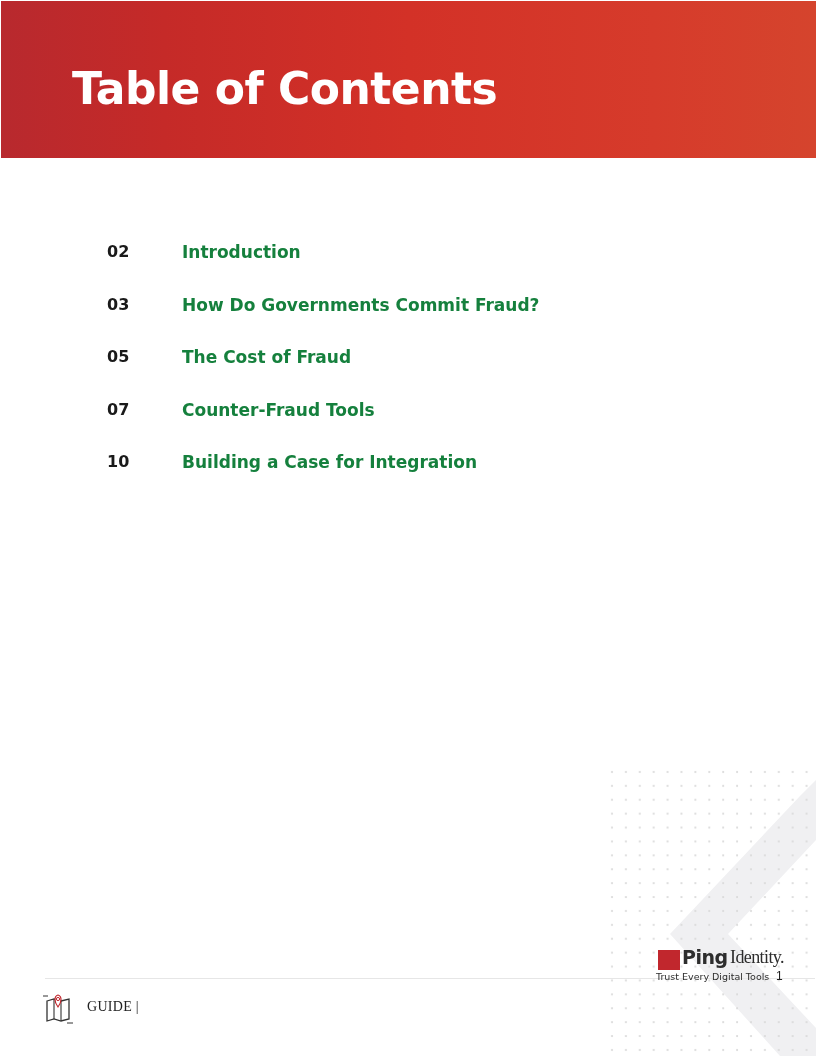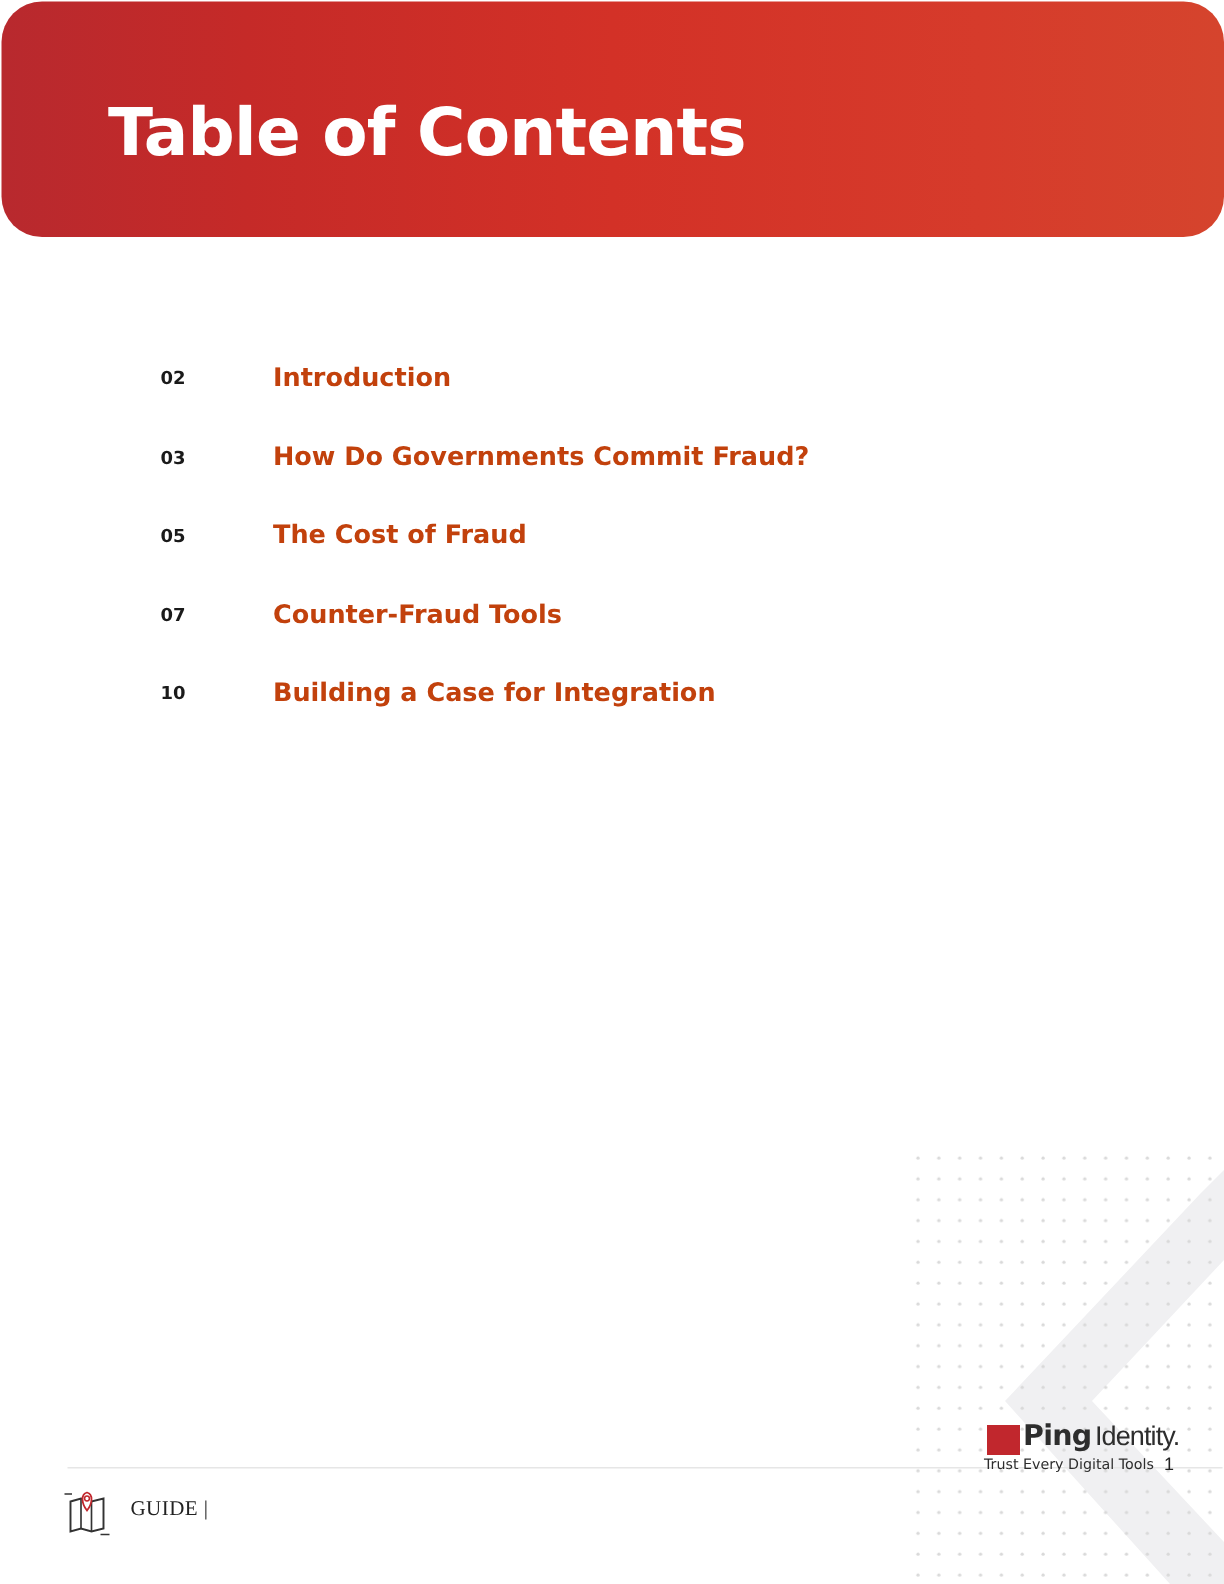--- a/index.html
+++ b/index.html
@@ -1,32 +1,32 @@
 <!DOCTYPE html>
 <html><head>
 <meta charset="utf-8">
 <style>
   html, body { margin:0; padding:0; }
   body { width:816px; height:1056px; position:relative; background:#ffffff; overflow:hidden; font-family:"Liberation Sans", sans-serif; }
-  .header { position:absolute; left:1px; top:1px; width:815px; height:157px; background:linear-gradient(90deg,#b8292e 0%,#c52a28 20%,#d33127 50%,#d63b2b 80%,#d5442d 100%);border-radius:27px; }
+  .header { position:absolute; left:1px; top:1px; width:815px; height:157px; background:linear-gradient(90deg,#b8292e 0%,#c52a28 20%,#d33127 50%,#d63b2b 80%,#d5442d 100%); }
   .header h1 { position:absolute; left:71px; top:58px; margin:0; font-family:"DejaVu Sans", sans-serif; font-weight:bold; font-size:44px; letter-spacing:-0.5px; color:#ffffff; line-height:60px; }
   .toc { position:absolute; left:0; top:0; }
   .toc-row { position:absolute; left:0; height:24px; }
-  .toc-num { position:absolute; left:107px; width:30px; font-family:"DejaVu Sans", sans-serif; font-weight:bold; font-size:12px; color:#1a1a1a; line-height:24px; }
-  .toc-title { position:absolute; left:182px; white-space:nowrap; font-family:"DejaVu Sans", sans-serif; font-weight:bold; font-size:17px; color:#c2410c; line-height:24px; text-decoration:none; }
+  .toc-num { position:absolute; left:107px; width:30px; font-family:"DejaVu Sans", sans-serif; font-weight:bold; font-size:16px; color:#1a1a1a; line-height:24px; }
+  .toc-title { position:absolute; left:182px; white-space:nowrap; font-family:"DejaVu Sans", sans-serif; font-weight:bold; font-size:17px; color:#15803d; line-height:24px; text-decoration:none; }
   .bg-art { position:absolute; left:600px; top:760px; width:216px; height:296px; }
   .divider { position:absolute; left:45px; top:978px; width:770px; height:1px; background:#e6e6e6; }
   .page-num { position:absolute; left:776px; top:969px; font-size:12px; color:#222; }
   .map-icon { position:absolute; left:42px; top:993px; width:34px; height:32px; }
   .guide-label { position:absolute; left:87px; top:999px; font-family:Liberation Serif, serif; font-size:14px; color:#222; letter-spacing:0.3px; }
   .guide-title { position:absolute; left:159px; top:997px; font-family:"DejaVu Sans", sans-serif; font-size:11px; color:#333; line-height:13px; }
   .logo { position:absolute; left:656px; top:948px; width:140px; height:36px; }
   .logo-square { position:absolute; left:2px; top:2px; width:22px; height:20px; background:#c1272d; }
   .logo-ping { position:absolute; left:26px; top:-2px; font-family:"DejaVu Sans", sans-serif; font-weight:bold; font-size:19px; color:#2d2d2d; letter-spacing:-0.5px; }
-  .logo-identity { position:absolute; left:74px; top:-1px; font-family:Liberation Sans, sans-serif; font-size:18px; color:#2d2d2d; letter-spacing:-0.6px; }
+  .logo-identity { position:absolute; left:74px; top:-1px; font-family:Liberation Serif, serif; font-size:18px; color:#2d2d2d; letter-spacing:-0.6px; }
   .logo-tag { position:absolute; left:0; top:23px; font-family:"DejaVu Sans", sans-serif; font-size:9.5px; color:#2d2d2d; white-space:nowrap; }
 </style>
 </head>
 <body>
 
 <div class="header">
   <h1>Table of Contents</h1>
 </div>
 
 <div class="toc">

